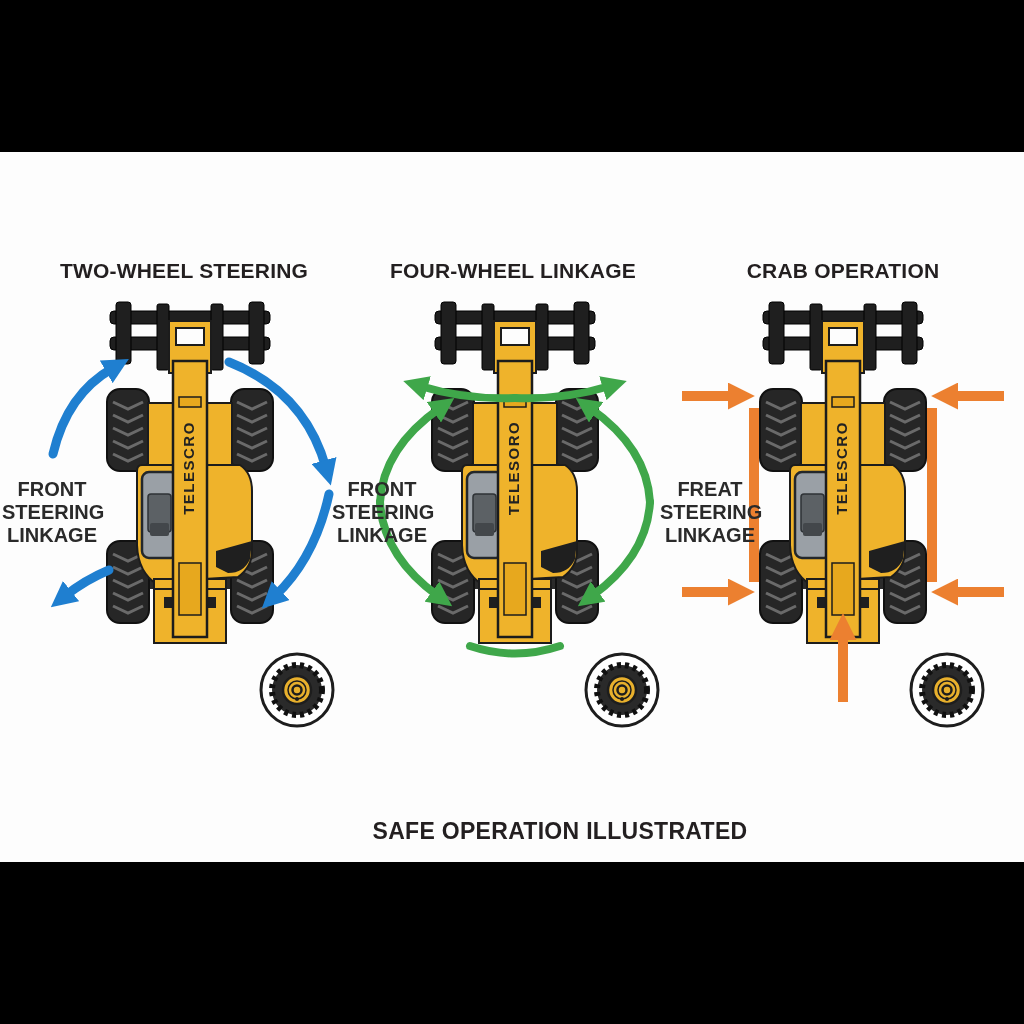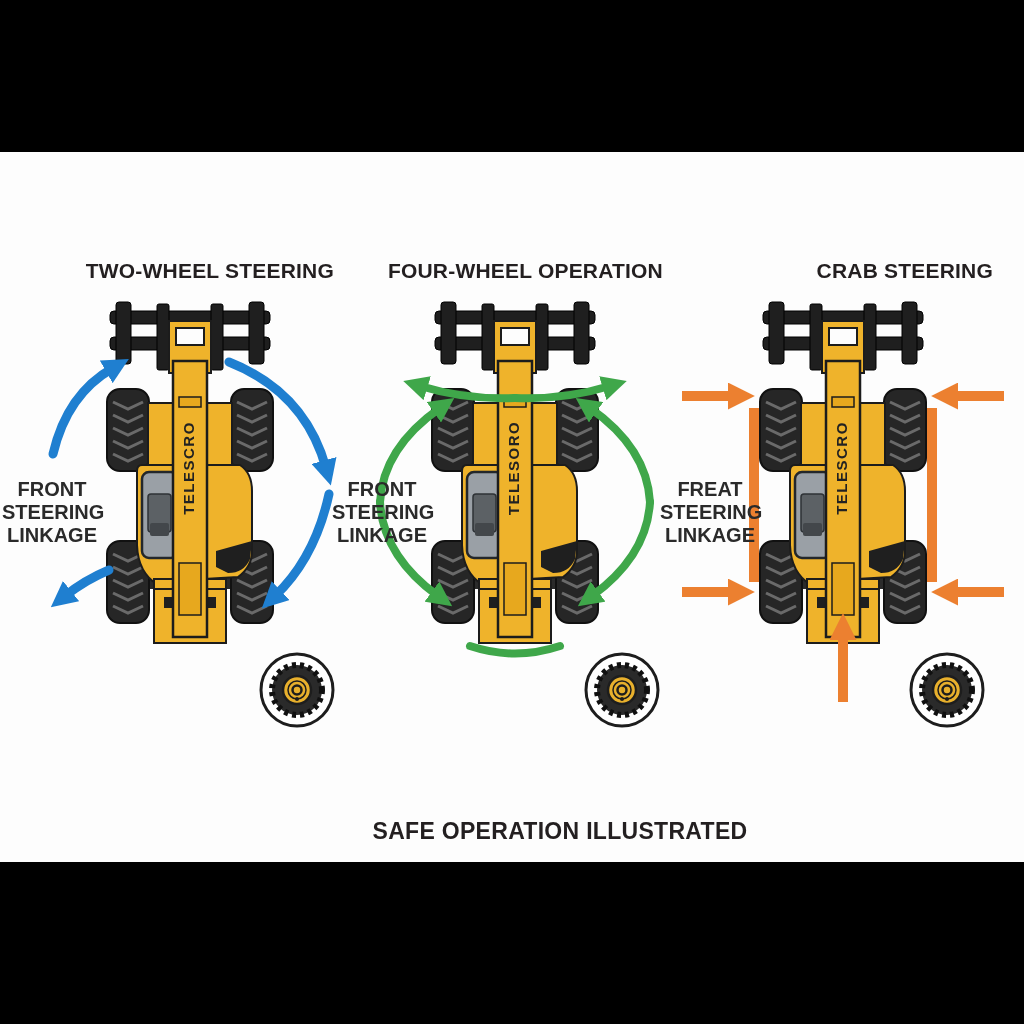--- a/index.html
+++ b/index.html
@@ -2,21 +2,21 @@
 <html><head>
 <meta charset="utf-8">
 <style>
   html,body{margin:0;padding:0;background:#000;}
   .stage{position:relative;width:1024px;height:1024px;background:#000;overflow:hidden;
          font-family:"Liberation Sans",sans-serif;}
   .letterbox{position:absolute;left:0;width:1024px;background:#000;}
   .bar-top{top:0;height:152px;}
   .bar-bottom{top:862px;height:162px;}
   .canvas{position:absolute;left:0;top:152px;width:1024px;height:710px;background:#fdfdfd;}
-  .panel-title{position:absolute;top:259px;width:300px;text-align:right;
+  .panel-title{position:absolute;top:259px;width:300px;text-align:center;
                font-size:21px;font-weight:bold;color:#231f20;letter-spacing:.2px;z-index:4;}
   .panel-svg{position:absolute;top:296px;z-index:2;}
   .side-label{position:absolute;top:478px;width:100px;text-align:center;z-index:5;
               font-size:20px;font-weight:bold;color:#2a2a2a;line-height:1.15;white-space:pre-line;}
   .wheel-icon-svg{position:absolute;top:650px;z-index:3;}
   .caption{position:absolute;top:818px;left:0;width:1024px;text-align:center;
            font-size:23px;font-weight:bold;color:#231f20;letter-spacing:.3px;z-index:4;padding-left:48px;}
   svg text{font-family:"Liberation Sans",sans-serif;}
 </style>
 </head>
@@ -101,22 +101,22 @@
         <circle cx="40" cy="49" r="2" fill="#1d1d1d"></circle>
       </g>
     </defs>
   </svg>
 
   <div class="letterbox bar-top"></div>
   <div class="canvas"></div>
   <div class="letterbox bar-bottom"></div>
 
   <div class="panel-title" style="left:34px">TWO-WHEEL STEERING</div>
-  <div class="panel-title" style="left:363px">FOUR-WHEEL OPERATION</div>
-  <div class="panel-title" style="left:693px">CRAB STEERING</div>
+  <div class="panel-title" style="left:363px">FOUR-WHEEL LINKAGE</div>
+  <div class="panel-title" style="left:693px">CRAB OPERATION</div>
 
   <svg class="panel-svg" style="left:25px" width="330" height="412" viewBox="0 0 330 412">
     <g transform="translate(85,5)">
       <use href="#machine-art" xlink:href="#machine-art"></use>
     </g>
     <text x="165" y="176" transform="rotate(-90 165 172)" text-anchor="middle" font-size="15" font-weight="bold" letter-spacing="1.5" fill="#222">TELESCRO</text>
     <g stroke="#1f7fd0" stroke-width="9" fill="none" stroke-linecap="round">
       <path d="M28 158 Q 42 98 88 72" marker-end="url(#ah-blue)"></path>
       <path d="M204 66 Q 280 96 301 172" marker-end="url(#ah-blue)"></path>
       <path d="M304 198 Q 290 262 250 300" marker-end="url(#ah-blue)"></path>

